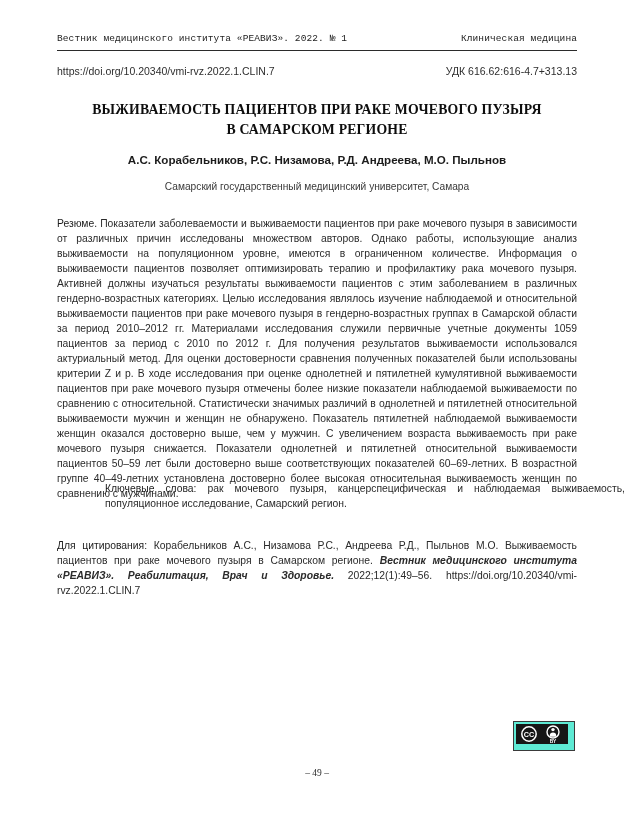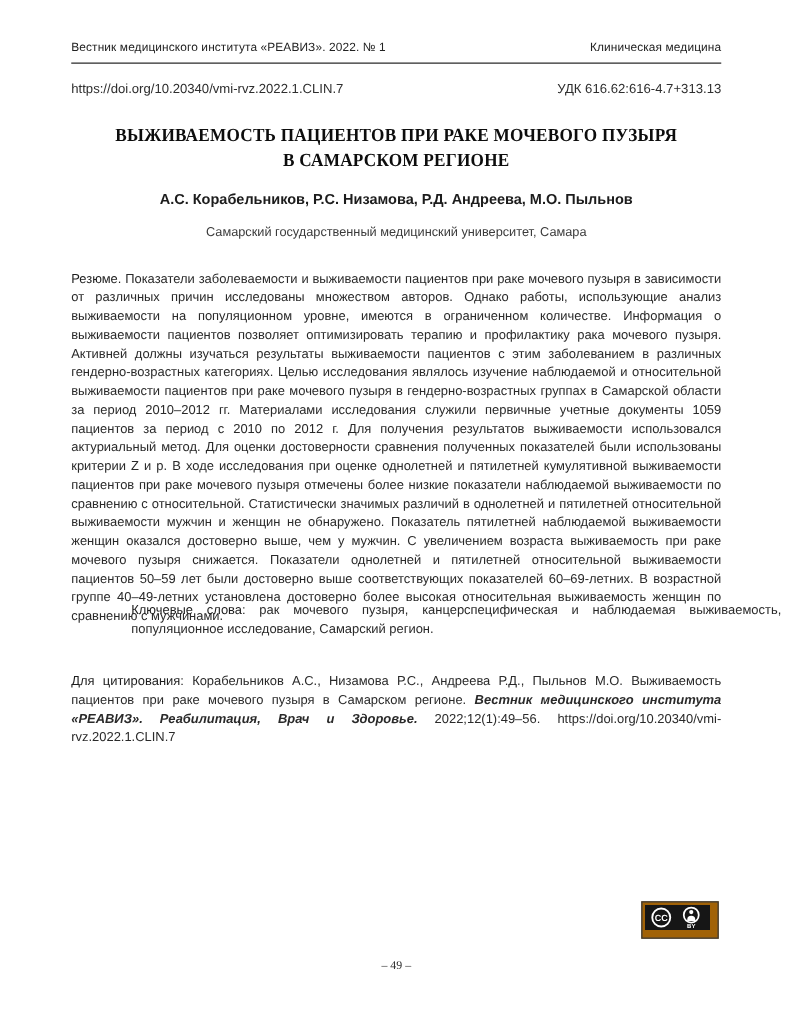--- a/index.html
+++ b/index.html
@@ -10,21 +10,21 @@
     font-family:"Liberation Sans",sans-serif;
     color:#262626;
     overflow:hidden;
   }
   .abs{position:absolute;left:57px;width:520px;}
 
   
   .journal-header{
     top:33px;
     display:flex;justify-content:space-between;align-items:baseline;
-    font-family:Liberation Sans, sans-serif;
+    font-family:Liberation Mono, monospace;
     font-size:9.5px;color:#222;
     letter-spacing:.1px;
   }
   .header-rule{
     top:50px;height:0;
     border-top:1.2px solid #2b2b2b;
   }
   .meta-row{
     top:65px;
     display:flex;justify-content:space-between;align-items:baseline;
@@ -66,21 +66,21 @@
   .keywords-para{top:471px;margin-left:48px;}
   .citation-para{top:514px;margin-top:24px;}
   .lbl{font-weight:normal;color:#1c1c1c;}
   .journal-italic{font-style:italic;font-weight:bold;}
   .cit-doi{color:#2a2a2a;text-decoration:none;cursor:pointer;}
 
   
   .cc-badge{
     position:absolute;left:513px;top:721px;
     width:57px;height:25px;
-    background:#a16207;
+    background:#5eead4;
     border:1px solid #3a3a3a;
     padding:1.5px;
     cursor:pointer;
   }
   .cc-badge svg{display:block;}
 
   
   .page-number{
     top:768px;
     text-align:center;

